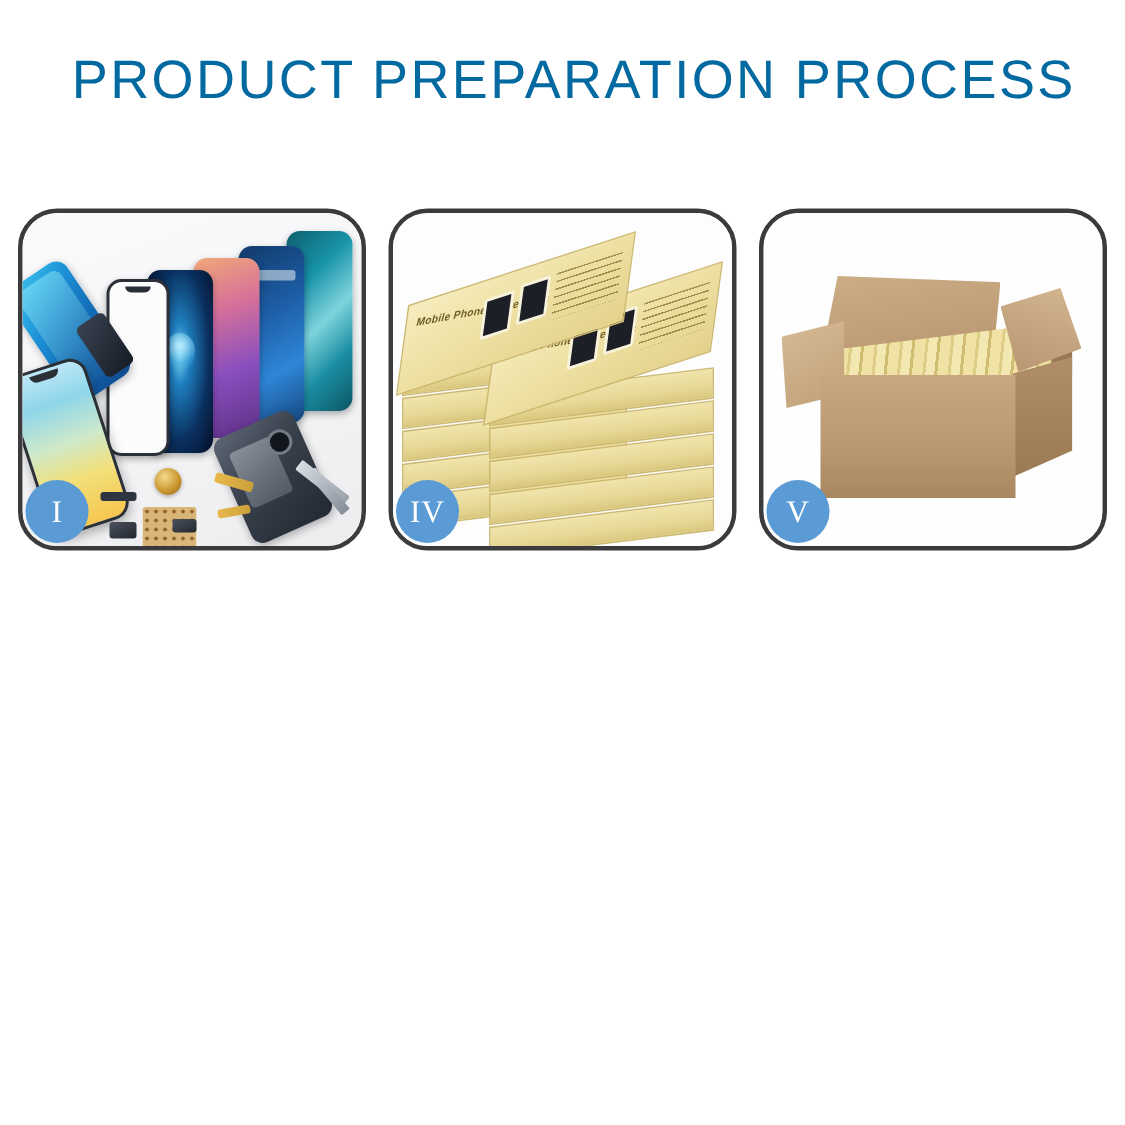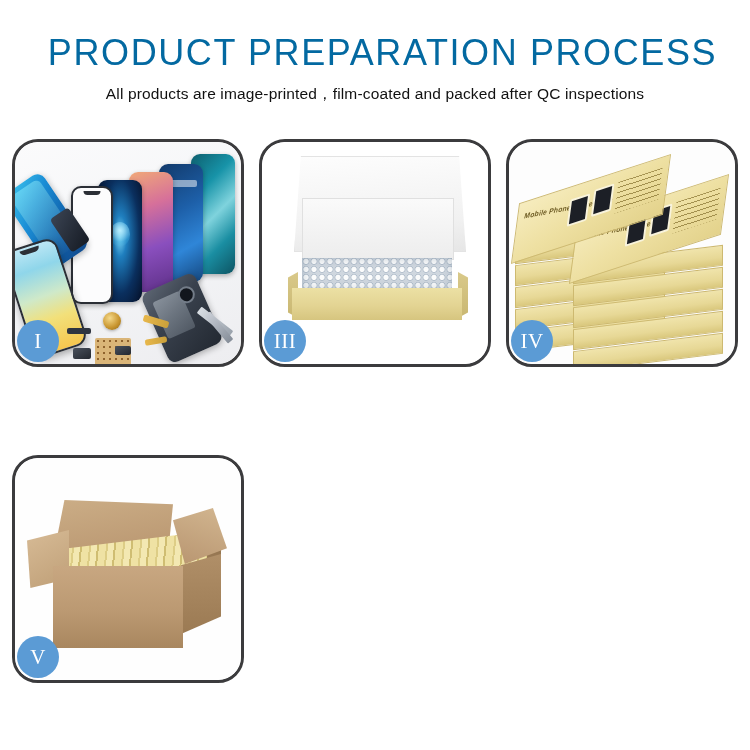--- a/index.html
+++ b/index.html
@@ -424,21 +424,20 @@
   .s-shadow {
     position: absolute; left: 16px; top: 36px; width: 206px; height: 26px;
     background: radial-gradient(ellipse at 60% 50%, rgba(235,235,235,.9), rgba(255,255,255,0) 70%);
   }
 </style>
 </head>
 <body>
 
 <div class="header">
   <div class="title">PRODUCT PREPARATION PROCESS</div>
-  <div class="subtitle">All products are image-printed，film-coated and packed after QC inspections</div>
 </div>
 
 <div class="grid">
 
   <div class="panel">
     <div class="scene">
       <div class="p1-bg"></div>
       <div class="phone ph-teal"></div>
       <div class="phone ph-blue">
           <div class="stat"></div>
@@ -469,32 +468,20 @@
       <div class="chip c1"></div>
 
       <div class="chip c6"></div>
       <div class="tweezer"></div>
       <div class="tweezer2"></div>
     </div>
     <div class="badge">I</div>
   </div>
 
 
-  <div class="panel">
-    <div class="scene">
-      <div class="p3-bg"></div>
-      <div class="lid-back"></div>
-      <div class="lid-inner"></div>
-      <div class="box3-bubble"></div>
-      <div class="box3-left"></div>
-      <div class="box3-right"></div>
-      <div class="box3-front"></div>
-    </div>
-    <div class="badge">III</div>
-  </div>
 
   <div class="panel">
     <div class="scene">
       <div class="p4-bg"></div>
       <div class="stackbox b5"></div>
       <div class="stackbox b4"></div>
       <div class="stackbox b3"></div>
       <div class="stackbox b2"></div>
       <div class="stackbox b1"></div>
       <div class="stackbox r5"></div>

